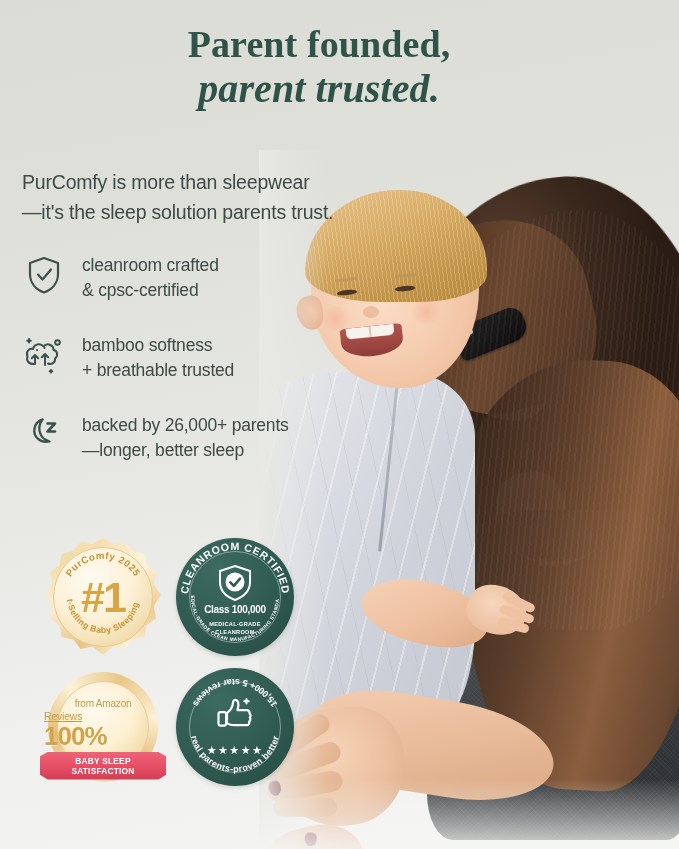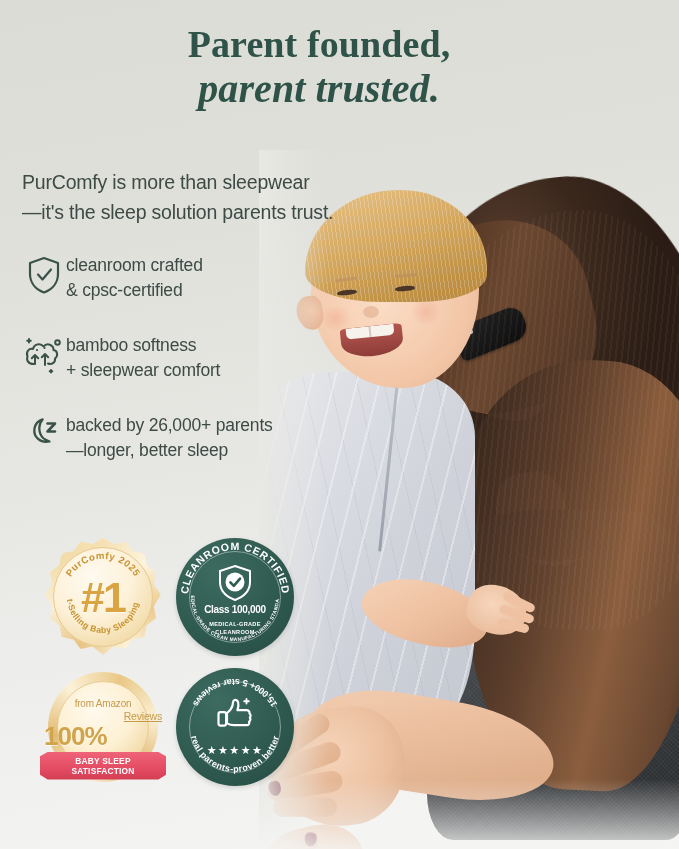--- a/index.html
+++ b/index.html
@@ -180,21 +180,21 @@
     font-size:38px; line-height:1.17; letter-spacing:.1px; z-index:5;
   }
   .headline .l2 { font-style:italic; font-size:40px; display:block; }
 
   .subhead {
     position:absolute; top:168px; left:22px; width:400px; z-index:5;
     color:#3e4a46; font-size:19.5px; line-height:1.52; letter-spacing:-.2px;
   }
 
   .features { position:absolute; top:252px; left:22px; width:360px; z-index:5; }
-  .feat { display:flex; align-items:flex-start; margin-bottom:28px; }
+  .feat { display:flex; align-items:flex-start; gap:16px; margin-bottom:28px; }
   .feat-ic { width:44px; min-width:44px; height:46px; display:flex; align-items:center; justify-content:center; }
   .feat-tx { color:#3e4a46; font-size:17.5px; line-height:1.45; letter-spacing:-.2px; padding-top:1px; }
 
   
   .badges { position:absolute; left:44px; top:538px; width:260px; z-index:6; }
   .brow { display:flex; gap:14px; margin-bottom:12px; }
   .badge { width:118px; height:118px; position:relative; }
 
   .scallop {
     position:absolute; inset:0; border-radius:50%;
@@ -219,21 +219,21 @@
   .cls { top:66px; font-size:10px; letter-spacing:-.3px; }
   .cls-sub { top:83px; font-size:5.6px; letter-spacing:.3px; line-height:1.35; }
 
   .medal { width:118px; height:118px; position:relative; }
   .medal-out { position:absolute; inset:4px; border-radius:50%;
     background:conic-gradient(from 20deg,#e9c886,#fbf0d6,#dfb469,#fdf6e4,#e2bb72,#fcf1d8,#e9c886); }
   .medal-in { position:absolute; inset:13px; border-radius:50%;
     background:radial-gradient(circle at 40% 30%,#fffaee 0%,#fdf0d3 48%,#f0d7a2 82%,#e3c489 100%);
     border:1px solid #e9cc95; }
   .am-t1 { position:absolute; left:0; right:0; top:30px; text-align:center; font-size:10px; color:#c59a4a; letter-spacing:-.2px; }
-  .am-t2 { position:absolute; left:0; right:0; top:42px; text-align:right; font-size:10.5px; color:#c59a4a; letter-spacing:-.2px;text-decoration:underline; }
+  .am-t2 { position:absolute; left:0; right:0; top:42px; text-align:left; font-size:10.5px; color:#c59a4a; letter-spacing:-.2px;text-decoration:underline; }
   .am-pc { position:absolute; left:0; right:0; top:53px; font-size:26px; font-weight:bold;
     color:#d1a34a; letter-spacing:-1px; text-shadow:0 1px 0 rgba(255,255,255,.7); }
   .ribbon { position:absolute; left:-4px; right:-4px; top:84px; height:30px;
     background:linear-gradient(180deg,#ef6378 0%,#e24a61 60%,#cf3b52 100%);
     display:flex; flex-direction:column; align-items:center; justify-content:center;
     color:#fff; font-weight:bold; font-size:8.4px; line-height:1.18; letter-spacing:.2px;
     clip-path:polygon(0% 14%,6% 0%,94% 0%,100% 14%,100% 76%,94% 92%,6% 92%,0% 76%);
     box-shadow:0 1px 2px rgba(0,0,0,.18); text-align:center; }
 
   .stars { position:absolute; left:0; right:0; top:74px; text-align:center; color:#fff; font-size:10px; letter-spacing:1.4px; }
@@ -336,21 +336,21 @@
         <path d="M21 31 V20 M21 20 L17.8 23.2 M21 20 L24.2 23.2"></path>
         <circle cx="13" cy="16" r="1.1" fill="#3a5149" stroke="none"></circle>
         <circle cx="20.5" cy="14" r="1.1" fill="#3a5149" stroke="none"></circle>
         <circle cx="33.5" cy="8.5" r="2.3"></circle>
         <path d="M5 5 L5 8.6 M3.2 6.8 L6.8 6.8"></path>
         <path d="M27 36 L27 38.6 M25.7 37.3 L28.3 37.3"></path>
       </svg>
     </span>
     <span class="feat-tx">
       <span>bamboo softness</span><br>
-      <span>+ sleepwear comfort</span>
+      <span>+ breathable trusted</span>
     </span>
   </div>
 
   <div class="feat">
     <span class="feat-ic">
       <svg width="40" height="40" viewBox="0 0 40 40" fill="none" stroke="#3a5149" stroke-width="2.3" stroke-linecap="round" stroke-linejoin="round">
         <path d="M25.5 26.5 C16.5 28.5 9 22 10.5 13.5 C11.3 9 14.6 5.6 18.6 4.4
                  C13.2 11 14.6 21.5 22.2 25 C23.3 25.6 24.4 26.1 25.5 26.5 Z"></path>
         <path d="M23.5 8.5 H31 L23.5 16.5 H31" stroke-width="2.6"></path>
       </svg>

